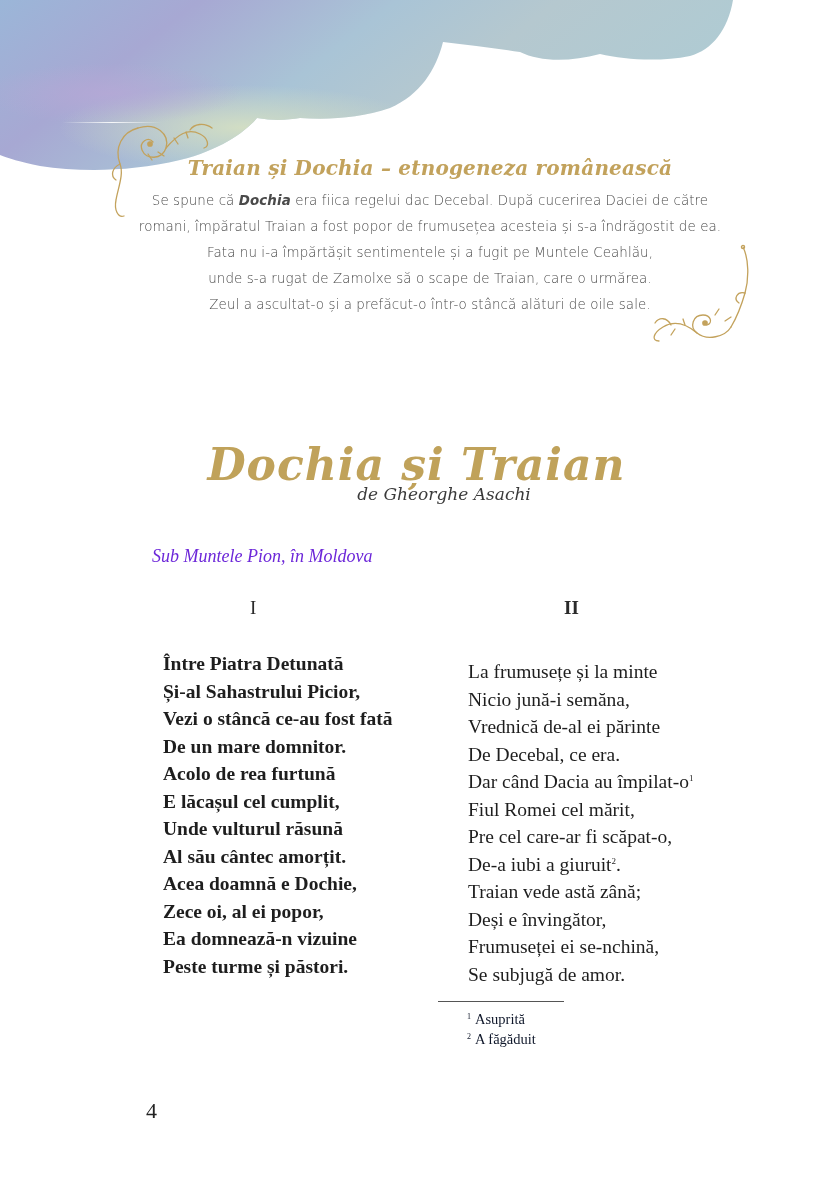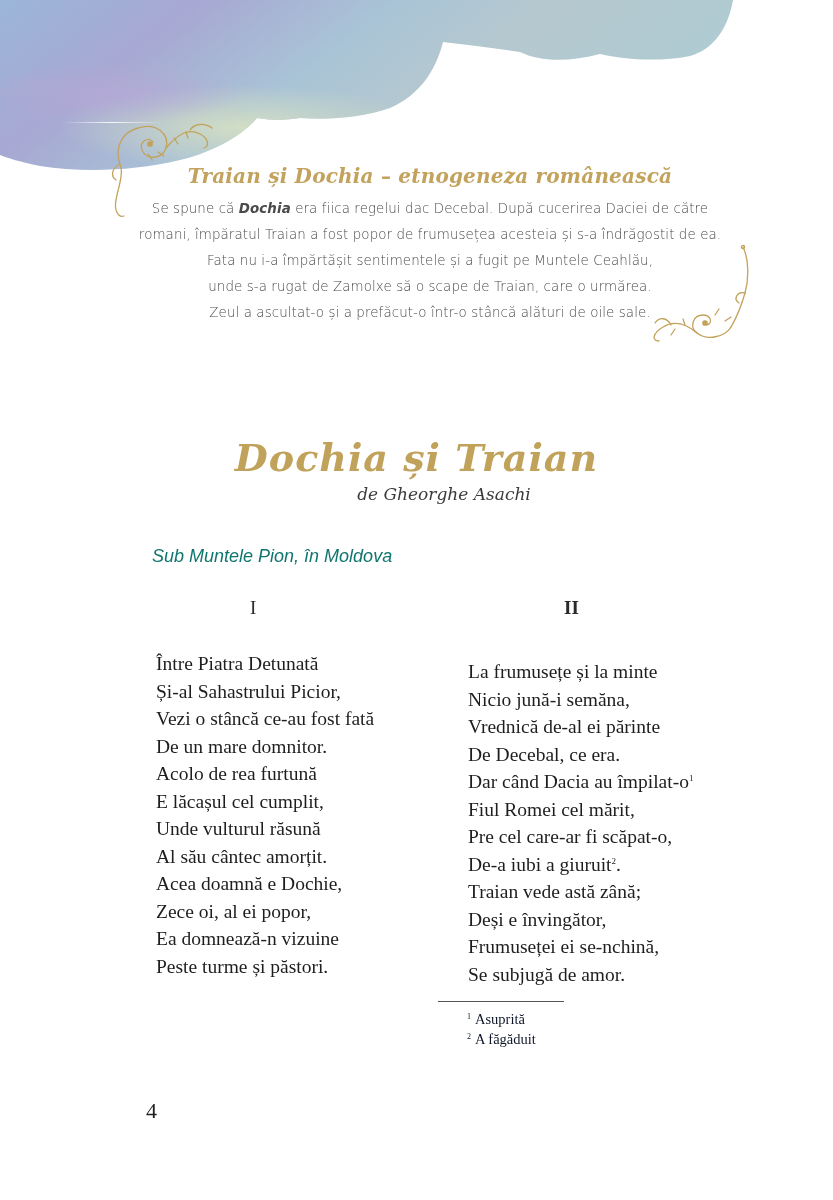--- a/index.html
+++ b/index.html
@@ -45,21 +45,21 @@
       top: 146px;
       width: 640px;
       text-align: center;
       z-index: 3;
     }
     .intro-title {
       font-family: "DejaVu Serif", serif;
       font-size: 20px;
       color: #c2a25c;
       letter-spacing: 0.2px;
-      margin: 16px 0 6px 0;
+      margin: 8px 0 6px 0;
       line-height: 28px;
       font-style: italic;
     }
     .intro-text p {
       margin: 0;
       font-family: "DejaVu Sans", sans-serif;
       font-size: 13.4px;
       line-height: 26px;
       color: #4a4a4a;
       font-weight: 300;
@@ -67,64 +67,64 @@
     }
     .intro-text em { font-style: italic; font-weight: bold; }
 
     .poem-title {
       position: absolute;
       left: 0;
       top: 410px;
       width: 833px;
       text-align: center;
       font-family: "DejaVu Serif", serif;
-      font-size: 38px;
+      font-size: 44px;
       color: #c0a25a;
       font-style: italic;
       letter-spacing: 1px;
     }
     .poem-author {
       position: absolute;
       left: 0;
       top: 484px;
       width: 888px;
       text-align: center;
       font-family: "DejaVu Serif", serif;
       font-style: italic;
       font-size: 17px;
       color: #3a3a3a;
     }
     .poem-location {
       position: absolute;
       left: 152px;
       top: 546px;
-      font-family: Liberation Sans, sans-serif;
+      font-family: Liberation Serif, serif;
       font-style: italic;
       font-size: 18px;
-      color: #0f766e;
+      color: #6d28d9;
     }
     .stanza-num {
       position: absolute;
       top: 597px;
       font-family: "Liberation Serif", serif;
       font-size: 19px;
       color: #2a2a2a;
     }
     .stanza-num.n1 { left: 250px; }
     .stanza-num.n2 { left: 564px; font-weight: bold; }
 
     .stanza {
       position: absolute;
       top: 650px;
       font-family: "Liberation Serif", serif;
       font-size: 19.5px;
       line-height: 27.5px;
       color: #1e1e1e;
     }
-    .stanza.s1 { left: 156px; }
+    .stanza.s1 { left: 163px; font-weight: bold; }
     .stanza.s2 { left: 468px; margin-top: 8px; }
     .stanza .line { white-space: nowrap; }
     .stanza sup {
       font-size: 9px;
       vertical-align: 7px;
       line-height: 0;
     }
 
     .footnote-rule {
       position: absolute;

